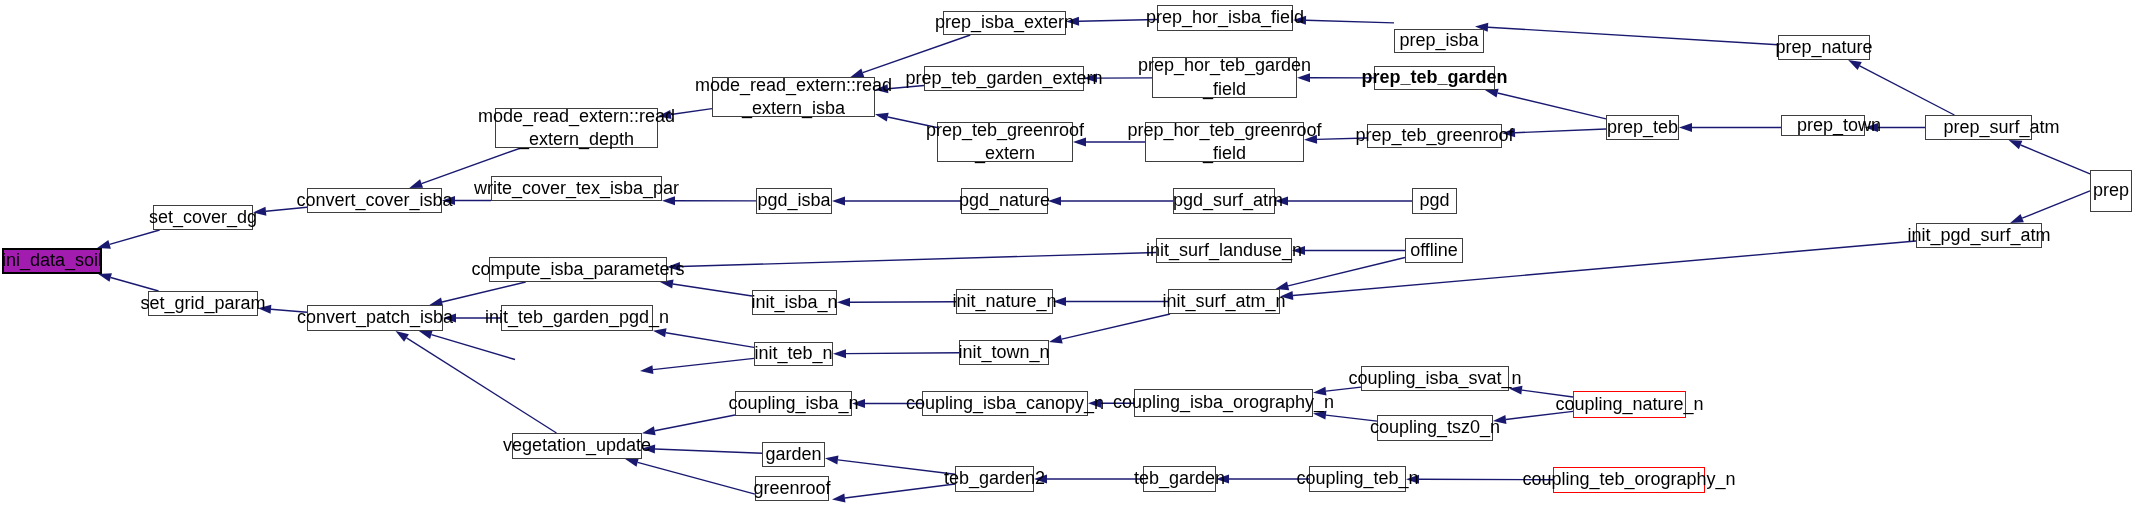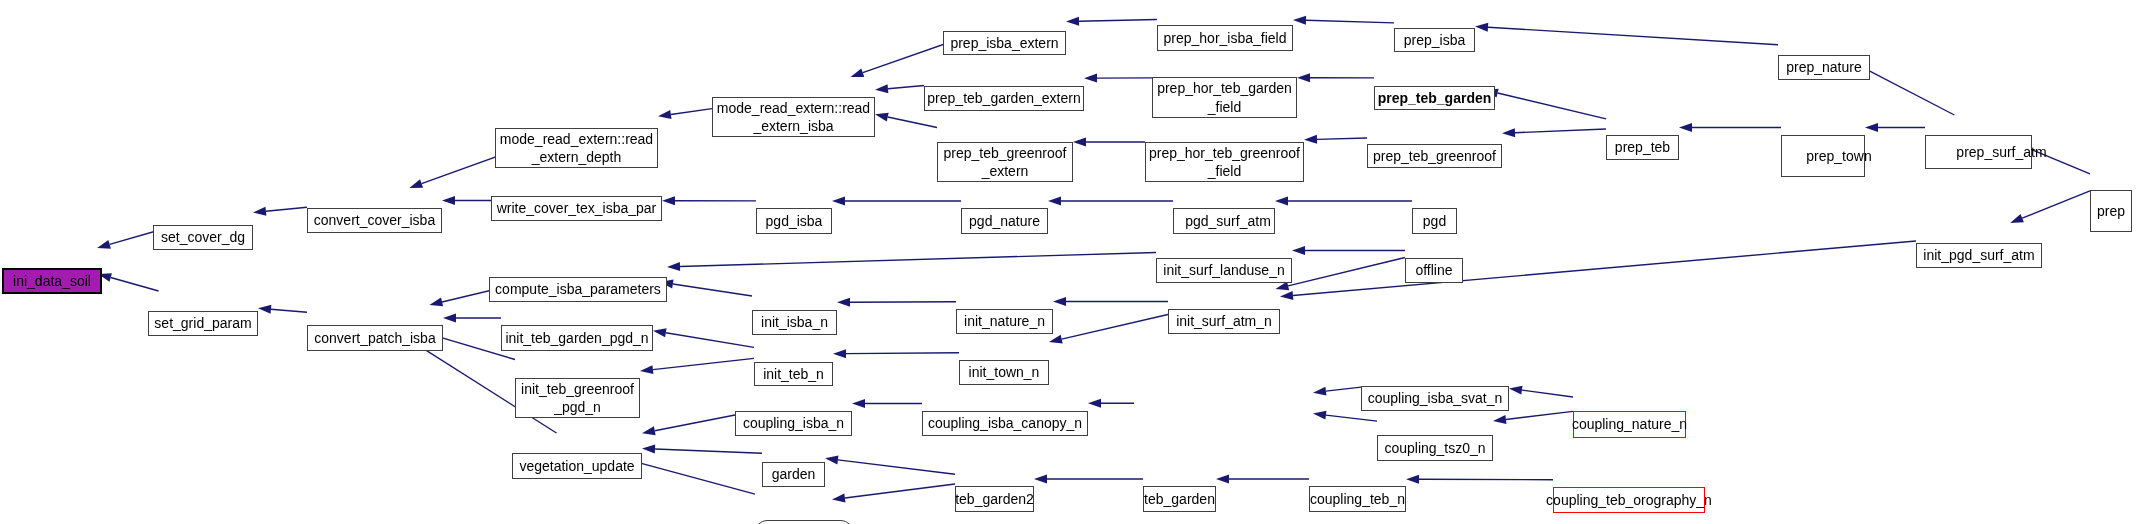--- a/index.html
+++ b/index.html
@@ -1,21 +1,21 @@
 <!DOCTYPE html>
 <html><head>
 <meta charset="utf-8">
 <style>
   html,body{margin:0;padding:0;background:#ffffff;}
   #stage{position:relative;width:2141px;height:524px;background:#ffffff;overflow:hidden;
          font-family:"Liberation Sans", sans-serif;}
   #edge-layer{position:absolute;left:0;top:0;}
   .node{position:absolute;box-sizing:border-box;background:#ffffff;border:1px solid #3f3f3f;
         display:flex;align-items:center;justify-content:center;text-align:center;
-        font-size:14px;color:#000000;line-height:1.3;white-space:pre-line;cursor:pointer;margin-top:20px;}
+        font-size:18px;color:#000000;line-height:1.3;white-space:pre-line;cursor:pointer;}
   .node.root{background:#a21caf;border:2px solid #000000;font-weight:normal;cursor:default;}
   .node.highlight{border:1.5px solid #ff0000;}
 </style>
 </head>
 <body>
 
 <div id="stage">
   <svg id="edge-layer" width="2141" height="524" viewBox="0 0 2141 524">
       <line x1="159.60919540229884" y1="230" x2="109.61841369513425" y2="244.40131790901762" stroke="#191970" stroke-width="1.4"></line>
       <polygon points="97.1264367816092,248 108.37271604825574,240.07717205433588 110.86411134201276,248.72546376369937" fill="#191970"></polygon>
@@ -141,52 +141,51 @@
 _extern_depth</span></div>
     <div class="node" style="left: 712px; top: 77px; width: 163px; height: 40px;"><span>mode_read_extern::read
 _extern_isba</span></div>
     <div class="node" style="left: 491px; top: 176px; width: 171px; height: 25px;"><span>write_cover_tex_isba_par</span></div>
     <div class="node" style="left: 756px; top: 188px; width: 76px; height: 26px;"><span>pgd_isba</span></div>
     <div class="node" style="left: 961px; top: 188px; width: 87px; height: 26px;"><span>pgd_nature</span></div>
     <div class="node" style="left: 1173px; top: 188px; width: 102px; height: 26px; padding-left: 8px;"><span>pgd_surf_atm</span></div>
     <div class="node" style="left: 1412px; top: 188px; width: 45px; height: 26px;"><span>pgd</span></div>
     <div class="node" style="left: 943px; top: 11px; width: 123px; height: 24px;"><span>prep_isba_extern</span></div>
     <div class="node" style="left: 1157px; top: 5px; width: 136px; height: 26px;"><span>prep_hor_isba_field</span></div>
-    <div class="node" style="left: 1394px; top: 8px; width: 81px; height: 24px;"><span>prep_isba</span></div>
+    <div class="node" style="left: 1394px; top: 29px; width: 90px; height: 24px;"><span>prep_isba</span></div>
     <div class="node" style="left: 1778px; top: 35px; width: 92px; height: 25px;"><span>prep_nature</span></div>
     <div class="node" style="left: 924px; top: 66px; width: 160px; height: 25px;"><span>prep_teb_garden_extern</span></div>
     <div class="node" style="left: 1152px; top: 57px; width: 145px; height: 41px;"><span>prep_hor_teb_garden
 _field</span></div>
     <div class="node" style="left: 1374px; top: 66px; width: 121px; height: 24px; font-weight: bold;"><span>prep_teb_garden</span></div>
     <div class="node" style="left: 937px; top: 122px; width: 136px; height: 40px;"><span>prep_teb_greenroof
 _extern</span></div>
     <div class="node" style="left: 1145px; top: 122px; width: 159px; height: 40px;"><span>prep_hor_teb_greenroof
 _field</span></div>
     <div class="node" style="left: 1367px; top: 124px; width: 135px; height: 24px;"><span>prep_teb_greenroof</span></div>
     <div class="node" style="left: 1606px; top: 115px; width: 73px; height: 25px;"><span>prep_teb</span></div>
-    <div class="node" style="left: 1781px; top: 115px; width: 84px; height: 42px; padding-left: 32px;"><span>prep_town</span></div>
-    <div class="node" style="left: 1925px; top: 115px; width: 107px; height: 34px; padding-left: 46px;"><span>prep_surf_atm</span></div>
+    <div class="node" style="left: 1781px; top: 115px; width: 84px; height: 21px; padding-left: 32px;"><span>prep_town</span></div>
+    <div class="node" style="left: 1925px; top: 115px; width: 107px; height: 25px; padding-left: 46px;"><span>prep_surf_atm</span></div>
     <div class="node" style="left: 2090px; top: 170px; width: 42px; height: 42px;"><span>prep</span></div>
     <div class="node" style="left: 1916px; top: 223px; width: 126px; height: 25px;"><span>init_pgd_surf_atm</span></div>
     <div class="node" style="left: 1156px; top: 238px; width: 136px; height: 25px;"><span>init_surf_landuse_n</span></div>
     <div class="node" style="left: 1405px; top: 238px; width: 58px; height: 25px;"><span>offline</span></div>
     <div class="node" style="left: 489px; top: 257px; width: 178px; height: 25px;"><span>compute_isba_parameters</span></div>
     <div class="node" style="left: 752px; top: 290px; width: 85px; height: 25px;"><span>init_isba_n</span></div>
     <div class="node" style="left: 956px; top: 289px; width: 97px; height: 25px;"><span>init_nature_n</span></div>
     <div class="node" style="left: 1168px; top: 289px; width: 112px; height: 25px;"><span>init_surf_atm_n</span></div>
     <div class="node" style="left: 501px; top: 305px; width: 152px; height: 26px;"><span>init_teb_garden_pgd_n</span></div>
     <div class="node" style="left: 754px; top: 342px; width: 79px; height: 24px;"><span>init_teb_n</span></div>
     <div class="node" style="left: 959px; top: 340px; width: 90px; height: 25px;"><span>init_town_n</span></div>
-    <div class="node" style="left: 515px; top: 358px; width: 125px; height: 40px;"><span>init_teb_greenroof
-_pgd_n</span></div>
     <div class="node" style="left: 735px; top: 391px; width: 117px; height: 25px;"><span>coupling_isba_n</span></div>
     <div class="node" style="left: 922px; top: 391px; width: 166px; height: 25px;"><span>coupling_isba_canopy_n</span></div>
+    <div class="node" style="left: 1134px; top: 389px; width: 179px; height: 28px;"><span>coupling_isba_orography_n</span></div>
     <div class="node" style="left: 1361px; top: 366px; width: 148px; height: 25px;"><span>coupling_isba_svat_n</span></div>
     <div class="node" style="left: 1377px; top: 415px; width: 116px; height: 26px;"><span>coupling_tsz0_n</span></div>
     <div class="node highlight" style="left: 1573px; top: 391px; width: 113px; height: 27px;"><span>coupling_nature_n</span></div>
     <div class="node" style="left: 512px; top: 433px; width: 130px; height: 26px;"><span>vegetation_update</span></div>
     <div class="node" style="left: 762px; top: 442px; width: 63px; height: 25px;"><span>garden</span></div>
-    <div class="node" style="left: 755px; top: 500px; width: 98px; height: 25px; border-radius: 12px;"><span>greenroof</span></div>
+    <div class="node" style="left: 755px; top: 476px; width: 74px; height: 25px;"><span>greenroof</span></div>
     <div class="node" style="left: 955px; top: 466px; width: 79px; height: 26px;"><span>teb_garden2</span></div>
     <div class="node" style="left: 1143px; top: 466px; width: 73px; height: 26px;"><span>teb_garden</span></div>
     <div class="node" style="left: 1309px; top: 466px; width: 97px; height: 26px;"><span>coupling_teb_n</span></div>
     <div class="node highlight" style="left: 1553px; top: 467px; width: 152px; height: 26px;"><span>coupling_teb_orography_n</span></div>
   </div>
 
 </body></html>

